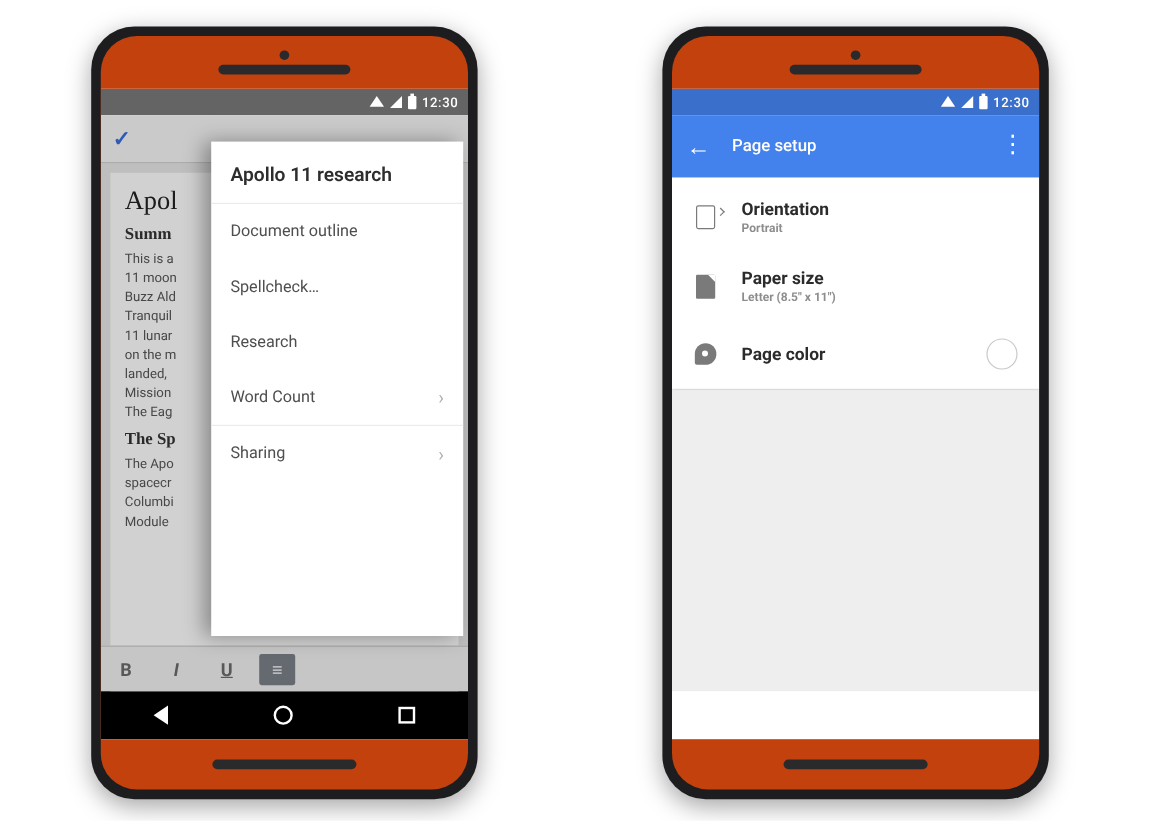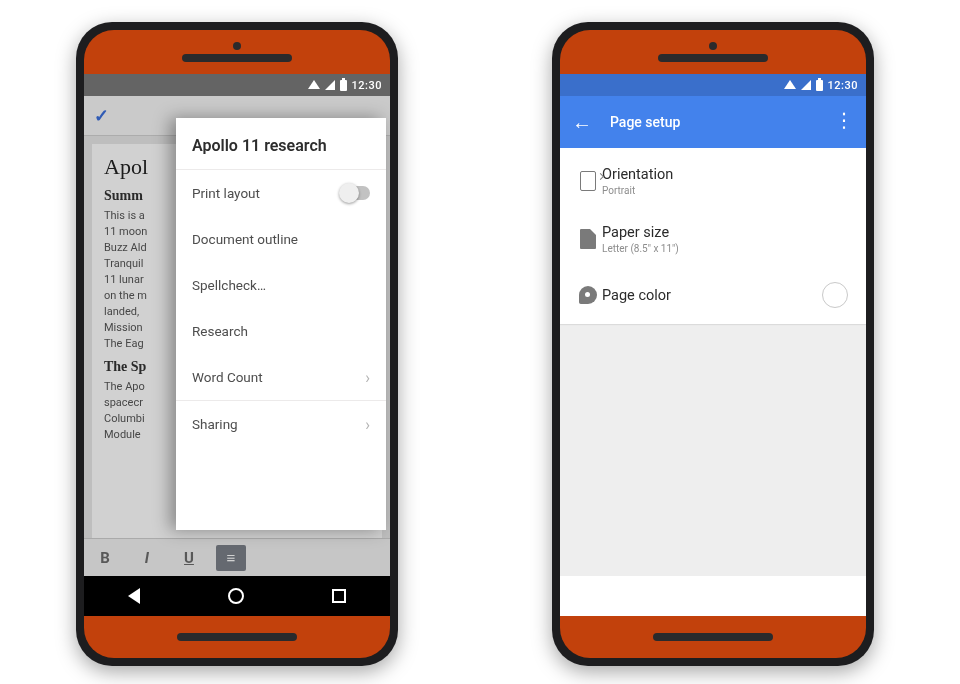--- a/index.html
+++ b/index.html
@@ -136,21 +136,21 @@
   .back-arrow { font-size:20px; line-height:1; }
   .kebab { font-size:20px; line-height:0.5; letter-spacing:0; transform: translateY(-2px);}
   .settings-body {
     position:absolute; top:74px; left:0;right:0;bottom:40px;
     background:#eeeeee;
   }
   .settings-card {
     background:#fff; padding:4px 0 2px; box-shadow:0 1px 1px rgba(0,0,0,0.08);
   }
   .srow {
-    display:flex; align-items:center; gap:4px; padding:14px 18px;
+    display:flex; align-items:center; gap:20px; padding:14px 18px;font-weight:bold;
   }
   .sicon { width:20px; color:#777; display:flex; justify-content:center;}
   .slabels { flex:1; display:flex; flex-direction:column; }
   .slabel { font-size:14.5px; color:#2b2b2b; }
   .ssub { font-size:10px; color:#8d8d8d; margin-top:2px;}
   .swatch {
     width:26px;height:26px;border-radius:50%;border:1px solid #c9c9c9;background:#fff;
   }
 
   
@@ -218,24 +218,20 @@
               <div class="fmtbtn" style="font-style:italic">I</div>
               <div class="fmtbtn u">U</div>
               <div class="fmtbtn active">≡</div>
             </div>
           </div>
 
           <div class="menu-sheet">
             <div class="menu-title">Apollo 11 research</div>
             <div id="left-menu-items">
                   <div class="menu-item">
-                    <span>Print layout</span>
-                    <span class="toggle"></span>
-                  </div>
-                  <div class="menu-item">
                     <span>Document outline</span>
                   </div>
                   <div class="menu-item">
                     <span>Spellcheck…</span>
                   </div>
                   <div class="menu-item">
                     <span>Research</span>
                   </div>
                   <div class="menu-item">
                     <span>Word Count</span>

